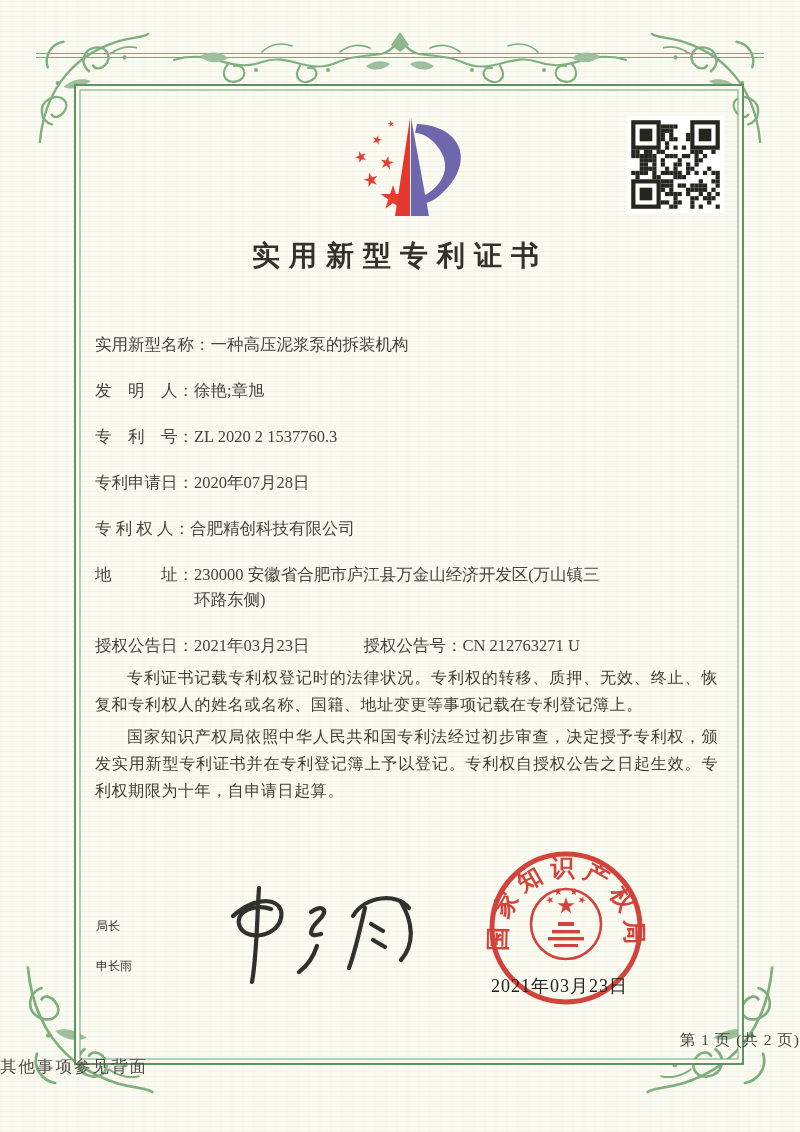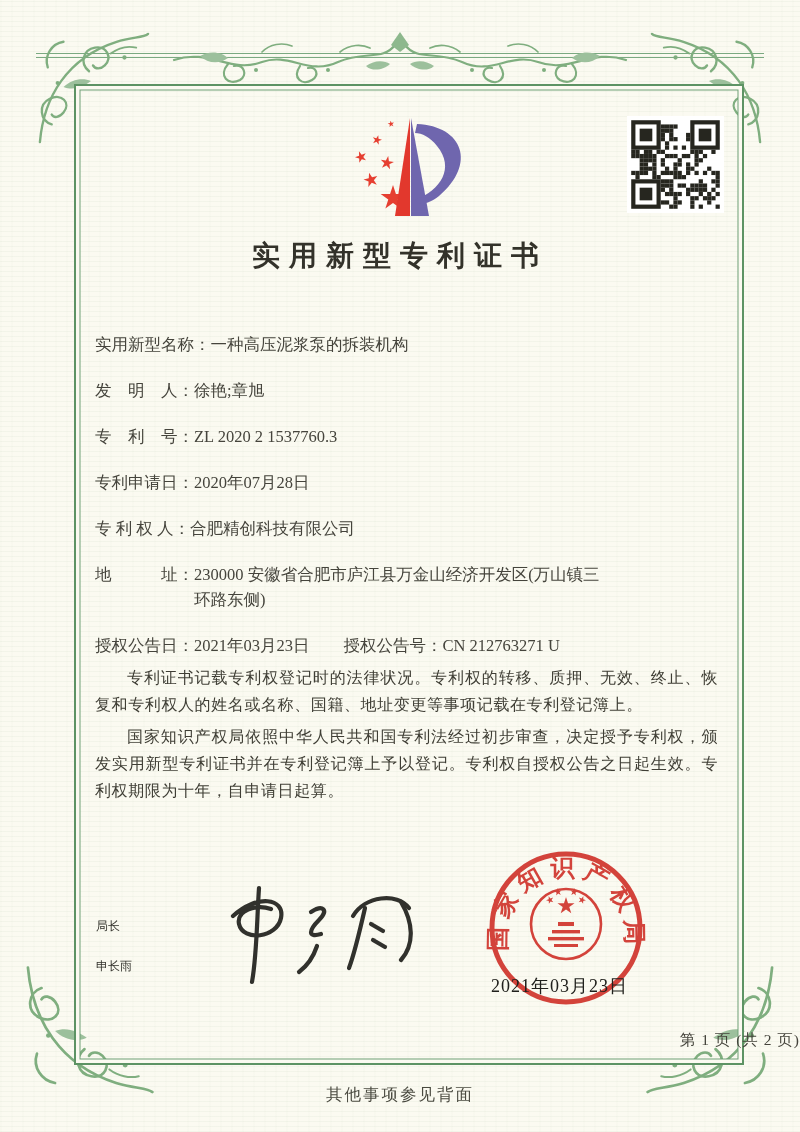--- a/index.html
+++ b/index.html
@@ -34,37 +34,37 @@
   .qr{position:absolute;left:627px;top:116px;width:97px;height:97px;background:#fff;}
   .title{position:absolute;left:0;top:237px;width:100%;text-align:center;
     font-size:28px;font-weight:700;letter-spacing:9px;color:#33322a;}
 
   .fields{position:absolute;left:95px;top:332px;width:625px;font-size:16.5px;}
   .frow{display:flex;line-height:25px;margin-bottom:21px;}
   .flabel{flex:none;white-space:pre;}
   .fvalue{white-space:pre-wrap;}
   .fvalue.addr{width:410px;}
   .grant-row{display:flex;line-height:25px;margin-bottom:0;}
-  .grant-pair2{margin-left:34px;}
+  .grant-pair2{margin-left:54px;}
 
   .paras{position:absolute;left:95px;top:664px;width:623px;
     font-size:16px;line-height:27px;text-align:justify;color:#3f3e35;letter-spacing:0.6px;}
   .paras p{margin:0 0 5px 0;text-indent:2em;}
 
   .director{position:absolute;left:96px;top:906px;font-size:12px;line-height:40px;
     font-family:"Liberation Sans","DejaVu Sans",sans-serif;color:#33322c;}
   .signature{position:absolute;left:205px;top:882px;width:220px;height:108px;}
 
   .seal{position:absolute;left:486px;top:848px;width:160px;height:160px;opacity:0.92;}
   .seal-date{position:absolute;left:491px;top:974px;font-size:18px;letter-spacing:1px;
     color:#20201c;z-index:5;}
 
   .page-no{position:absolute;left:0;top:1030px;width:100%;text-align:right;
     font-size:15.5px;color:#45443c;letter-spacing:1px;}
-  .back-note{position:absolute;left:0;top:1084px;width:100%;text-align:center;
+  .back-note{position:absolute;left:0;top:1056px;width:100%;
     font-size:16.5px;color:#4a4a40;letter-spacing:2px;}
   .hidden-defs{position:absolute;width:0;height:0;overflow:hidden;}
 </style>
 </head>
 <body>
 
 <div class="page">
 
   <svg class="hidden-defs" aria-hidden="true">
     <defs>

